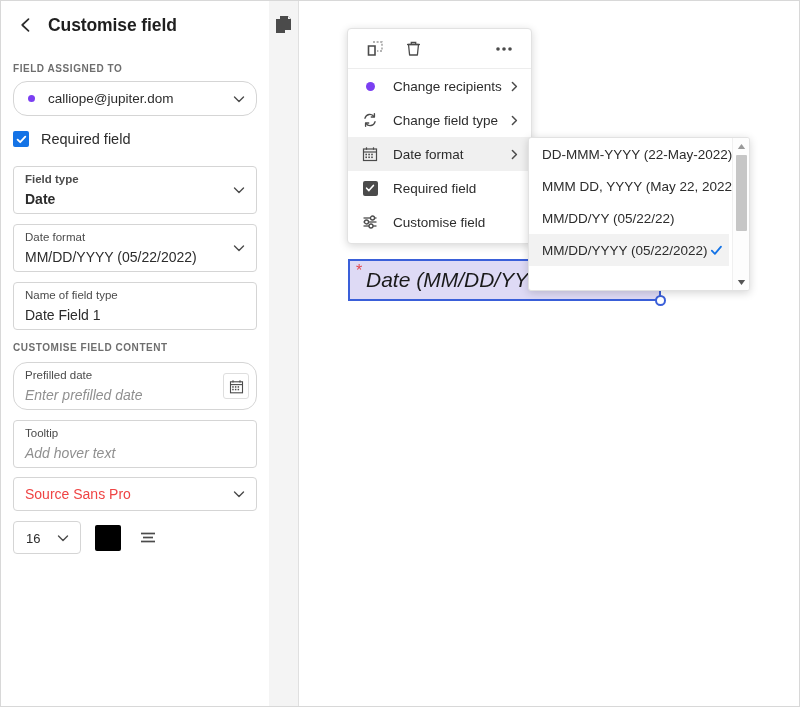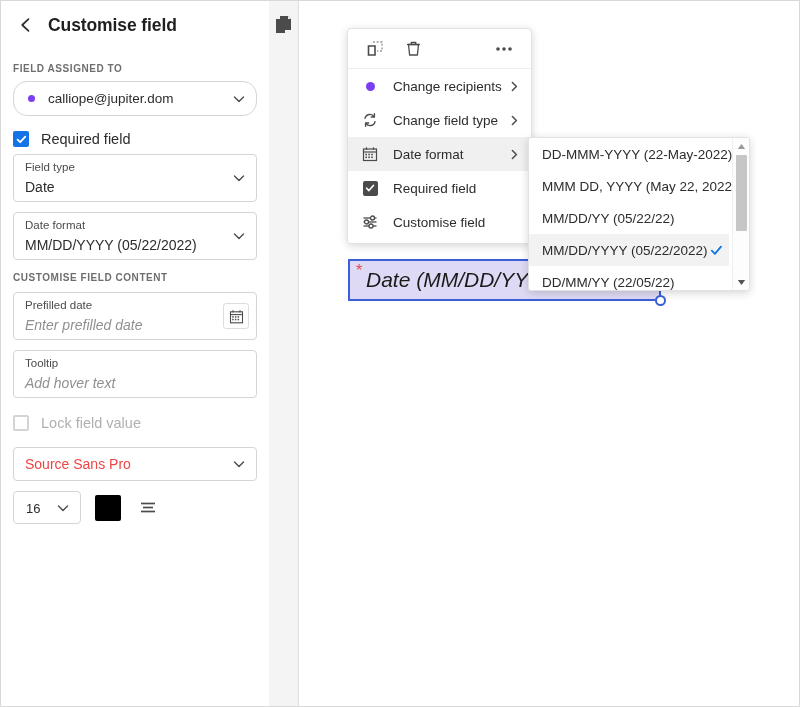--- a/index.html
+++ b/index.html
@@ -419,40 +419,44 @@
 
     <div class="cb-row">
       <div class="cb checked">
         <svg width="11" height="11" viewBox="0 0 11 11">
           <path d="M1.6 5.6 L4.2 8.2 L9.3 2.6" fill="none" stroke="#ffffff" stroke-width="1.8" stroke-linecap="round" stroke-linejoin="round"></path>
         </svg>
       </div>
       <div class="cb-label">Required field</div>
     </div>
 
-    <div class="field-box tall" style="margin-top:0;">
+    <div class="field-box tall" style="margin-top:12px;font-weight:bold;">
       <div class="fb-label">Field type</div>
       <div class="fb-value">Date</div>
       <svg class="chevron" viewBox="0 0 14 14">
         <path d="M2.5 5 L7 9.5 L11.5 5" fill="none" stroke="#4b4b4b" stroke-width="1.4" stroke-linecap="round" stroke-linejoin="round"></path>
       </svg>
     </div>
 
     <div class="field-box tall" style="margin-top:10px;">
       <div class="fb-label">Date format</div>
       <div class="fb-value">MM/DD/YYYY (05/22/2022)</div>
       <svg class="chevron" viewBox="0 0 14 14">
         <path d="M2.5 5 L7 9.5 L11.5 5" fill="none" stroke="#4b4b4b" stroke-width="1.4" stroke-linecap="round" stroke-linejoin="round"></path>
       </svg>
     </div>
 
+    <div class="field-box tall" style="margin-top:10px;">
+      <div class="fb-label">Name of field type</div>
+      <div class="fb-value">Date Field 1</div>
+    </div>
 
     <div class="sb-section-label" style="margin-top:12px;">CUSTOMISE FIELD CONTENT</div>
 
-    <div class="field-box tall" style="margin-top:9px;">
+    <div class="field-box tall" style="margin-top:9px;border-radius:14px;">
       <div class="fb-label">Prefilled date</div>
       <div class="fb-value placeholder">Enter prefilled date</div>
       <div class="cal-btn">
         <svg width="15" height="15" viewBox="0 0 15 15">
           <rect x="1.5" y="2.8" width="12" height="11" fill="none" stroke="#4b4b4b" stroke-width="1.1"></rect>
           <line x1="4" y1="1.3" x2="4" y2="3.6" stroke="#4b4b4b" stroke-width="1.1"></line>
           <line x1="11" y1="1.3" x2="11" y2="3.6" stroke="#4b4b4b" stroke-width="1.1"></line>
           <line x1="1.5" y1="5.6" x2="13.5" y2="5.6" stroke="#4b4b4b" stroke-width="1.1"></line>
           <rect x="3.2" y="7.2" width="1.5" height="1.5" fill="#4b4b4b"></rect>
           <rect x="5.9" y="7.2" width="1.5" height="1.5" fill="#4b4b4b"></rect>
@@ -462,24 +466,20 @@
           <rect x="8.6" y="9.8" width="1.5" height="1.5" fill="#4b4b4b"></rect>
         </svg>
       </div>
     </div>
 
     <div class="field-box tall" style="margin-top:10px;">
       <div class="fb-label">Tooltip</div>
       <div class="fb-value placeholder">Add hover text</div>
     </div>
 
-    <div class="cb-row" style="margin-top:10px;">
-      <div class="cb disabled"></div>
-      <div class="cb-label disabled">Lock field value</div>
-    </div>
 
 
     <div class="field-box" style="margin-top:9px;height:34px;">
       <div class="fb-single">Source Sans Pro</div>
       <svg class="chevron" viewBox="0 0 14 14">
         <path d="M2.5 5 L7 9.5 L11.5 5" fill="none" stroke="#4b4b4b" stroke-width="1.4" stroke-linecap="round" stroke-linejoin="round"></path>
       </svg>
     </div>
 
     <div class="font-row">
@@ -635,23 +635,20 @@
         <span>MM/DD/YY (05/22/22)</span>
       </div>
       <div class="sub-item selected">
         <span>MM/DD/YYYY (05/22/2022)</span>
         <span class="sub-check">
           <svg width="13" height="13" viewBox="0 0 13 13">
               <path d="M1.8 6.6 L4.9 9.9 L11 2.6" fill="none" stroke="#1473e6" stroke-width="1.8" stroke-linecap="round" stroke-linejoin="round"></path>
             </svg>
         </span>
       </div>
-      <div class="sub-item">
-        <span>DD/MM/YY (22/05/22)</span>
-      </div>
     </div>
     <div class="sub-scrollbar">
       <div class="sb-arrow up">
         <svg width="9" height="7" viewBox="0 0 9 7">
             <path d="M4.5 1 L8.2 6 L0.8 6 Z" fill="#9a9a9a"></path>
           </svg>
       </div>
       <div class="sb-thumb"></div>
       <div class="sb-arrow down">
         <svg width="9" height="7" viewBox="0 0 9 7">

